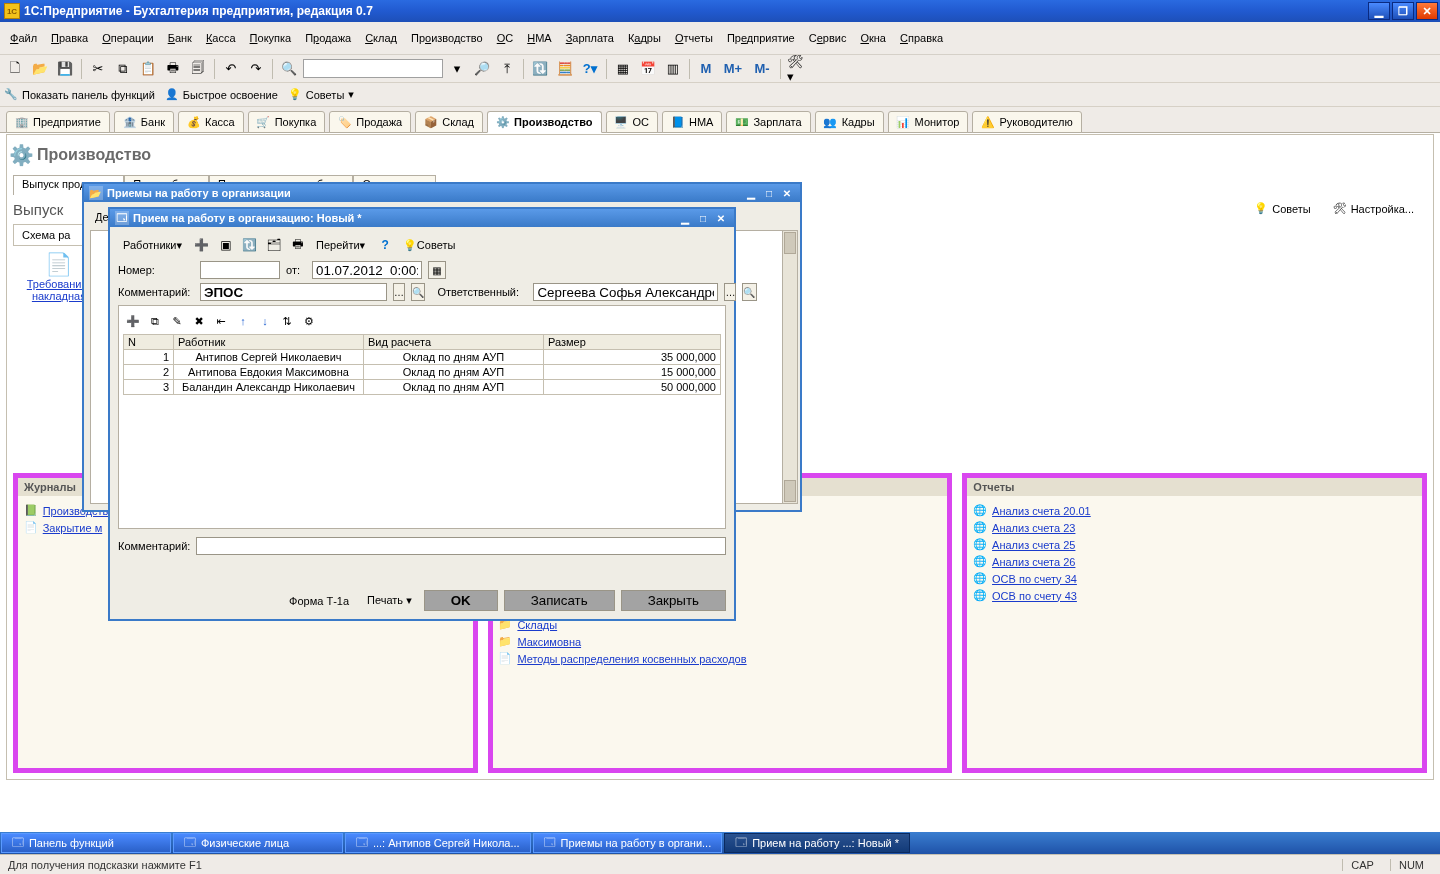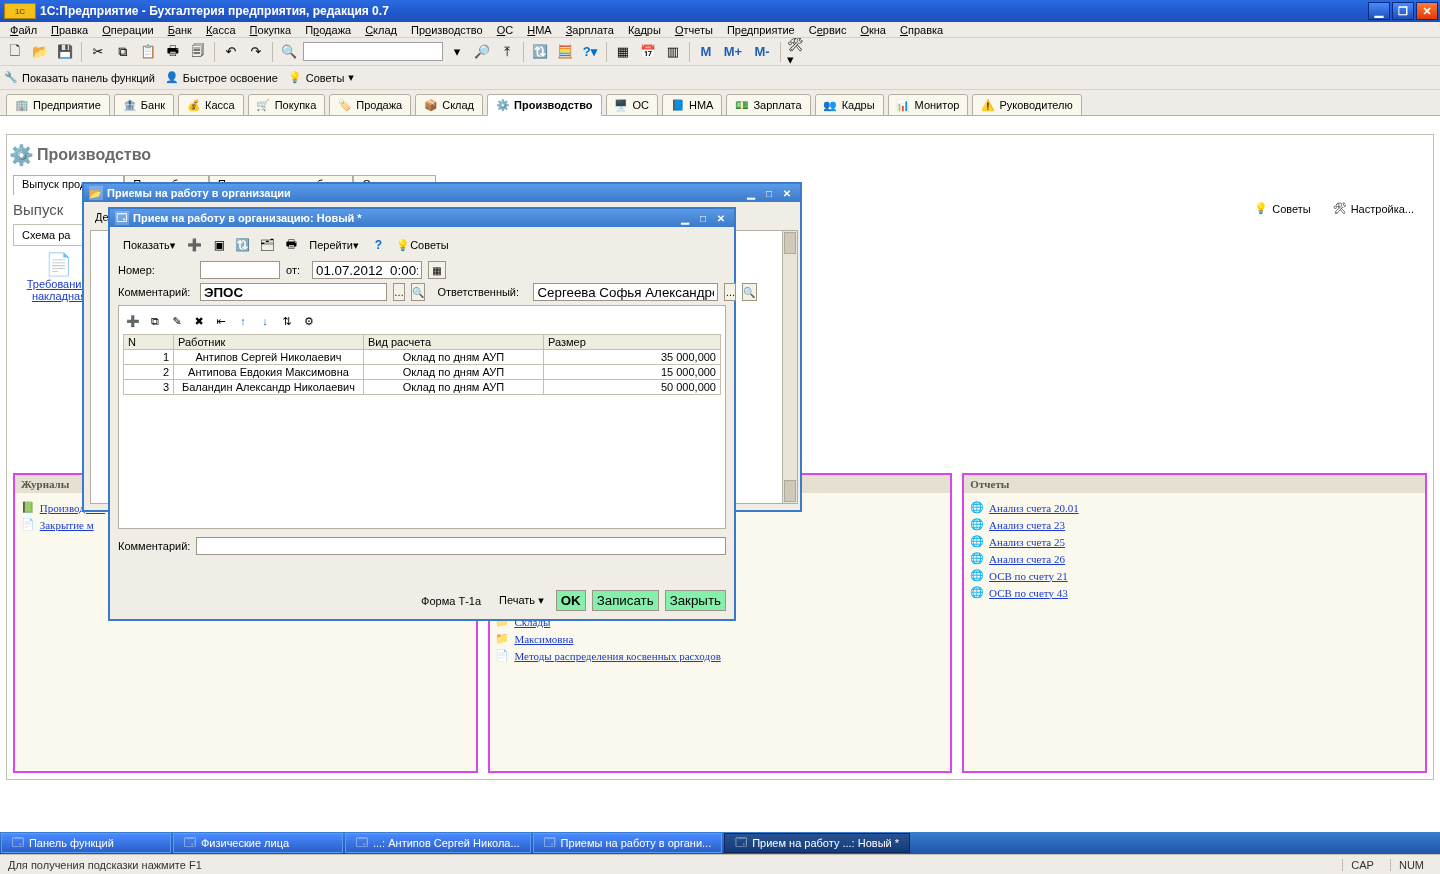--- a/index.html
+++ b/index.html
@@ -1,28 +1,28 @@
 <!DOCTYPE html>
 <html><head>
 <meta charset="utf-8">
 <style>
   * { box-sizing: border-box; -moz-box-sizing: border-box; }
   html, body { margin:0; padding:0; width:1440px; height:874px; overflow:hidden; font-family: Tahoma, Arial, sans-serif; font-size:11px; background:#fff; }
   u { text-decoration: underline; }
 
   
   .titlebar { position:relative; height:22px; background: linear-gradient(#2a6ae0,#215ad0,#1d4fb8); color:#fff; display:flex; align-items:center; padding-left:4px; font-size:12px; font-weight:bold; }
-  .titlebar .logo { width:32px; height:16px; background:#f3c21a; border:1px solid #b2800a; margin-right:4px; font-size:8px; color:#8a5a00; display:flex;align-items:center;justify-content:center;}
+  .titlebar .logo { width:16px; height:16px; background:#f3c21a; border:1px solid #b2800a; margin-right:4px; font-size:8px; color:#8a5a00; display:flex;align-items:center;justify-content:center;}
   .winbtns { position:absolute; right:2px; top:2px; display:flex; gap:2px; }
   .winbtn { width:22px; height:18px; border:1px solid #0a2a80; display:flex;align-items:center;justify-content:center; font-size:11px; color:#fff; }
   .winbtn.min, .winbtn.max { background: linear-gradient(#4a8aff,#1d4fb8); }
   .winbtn.close { background: linear-gradient(#ff7a3a,#e03a00); }
 
   
-  .menubar { height:16px; background:#efebe7; display:flex; align-items:center; padding:0 4px; gap:2px; border-bottom:1px solid #d5d0c8;}
+  .menubar { height:33px; background:#efebe7; display:flex; align-items:center; padding:0 4px; gap:2px; border-bottom:1px solid #d5d0c8;}
   .menubar > div { padding:2px 6px; color:#000; cursor:default;}
 
   
   .toolbar { height:28px; background:#efebe7; display:flex; align-items:center; padding:2px 4px; gap:3px; border-bottom:1px solid #d6d0c6;}
   .toolbtn { width:22px; height:22px; border:1px solid transparent; display:flex;align-items:center;justify-content:center; font-size:13px; background:transparent; cursor:pointer;}
   .toolsep { width:1px; height:20px; background:#c0bcb0; margin:0 2px;}
   .toolbar input[type=text]{ width:140px; height:19px; border:1px solid #a0a0a0; background:#fff; padding:0 3px;}
   .toolrow2 { height:24px; background:#efebe7; display:flex; align-items:center; padding:0 4px; gap:10px; border-bottom:1px solid #d6d0c6;}
   .toolrow2 a { color:#000; display:flex; align-items:center; gap:4px; text-decoration:none;}
 
@@ -38,21 +38,21 @@
   .page-title-bar { font-size:16px; color:#6a6a6a; font-weight:bold; display:flex; align-items:center; gap:8px;}
   .subtab-row { height:20px; display:flex; gap:0; padding-left:6px;}
   .subtab { border:1px solid #b5afa2; border-bottom:none; padding:2px 8px; background:#faf7ed; font-size:11px;}
   .subtab.active{ background:#fff;}
   .schema-label { border:1px solid #c5bfb0; margin:6px; padding:4px 8px; width:250px;}
   .schema-box { margin:2px 12px; width:80px; text-align:center;}
   .schema-box a { color:#1a3bcc; text-decoration:underline;}
 
   
   .lower-panels { position:absolute; left:6px; right:6px; bottom:6px; top:338px; display:flex; gap:10px;}
-  .panel { flex:1; background:#fbf8ee; border:2px solid #d946ef;font-family:Liberation Serif, serif;}
+  .panel { flex:1; background:#fbf8ee; border:5px solid #d946ef;}
   .panel .phdr { background:#e5e0d0; padding:3px 6px; font-weight:bold; color:#555;}
   .panel .pbody { padding:6px;}
   .linkitem { display:flex; align-items:center; gap:5px; padding:2px 0;}
   .linkitem a { color:#1a3bcc; text-decoration:underline;}
 
   
   .page-toplinks { position:absolute; right:12px; top:64px; display:flex; gap:8px;}
   .page-toplinks div{ display:flex;align-items:center;gap:4px; padding:2px 6px; border:1px solid transparent;}
 
   
@@ -91,21 +91,21 @@
   table.grid th, table.grid td { border:1px solid #c5bfb0; padding:1px 4px; font-size:11px; text-align:center; background:#fff;}
   table.grid th { background:#efece0; text-align:left; font-weight:normal;}
   table.grid td.num { text-align:right;}
   table.grid td.idx { text-align:right;}
 
   .commentrow { display:flex; align-items:center; gap:6px; margin-top:8px;}
   .commentrow input{ flex:1;}
 
   .btnrow { position:absolute; right:8px; bottom:8px; display:flex; gap:6px; align-items:center;}
   .btnrow .link{ padding:2px 6px; cursor:pointer;}
-  .btn { border:1px solid #9a9587; background:#86efac; padding:2px 4px; cursor:pointer;}
+  .btn { border:1px solid #9a9587; background:#a3a3a3; padding:2px 26px; cursor:pointer;}
   .btn.primary{font-weight:bold;}
 
   
   .taskbar-bg { position:absolute; left:0; right:0; bottom:20px; height:22px; background: linear-gradient(#3a7ed0,#1f52a8); display:flex; align-items:center; gap:2px; padding:1px;}
   .taskitem { height:20px; padding:0 10px; display:flex; align-items:center; gap:5px; color:#fff; font-size:11px; min-width:170px; background: linear-gradient(#4a8aff,#2a60c8); border:1px solid #5a9aff;}
   .taskitem.active{ background: linear-gradient(#2a5290,#123a78); border:1px solid #0a2a60;}
   .statusbar { position:absolute; left:0; right:0; bottom:0; height:20px; background:#efebe7; border-top:1px solid #c5c0b2; display:flex; align-items:center; padding:0 8px; font-size:11px; color:#333;}
   .statusbar .right{margin-left:auto;display:flex;gap:8px;text-align:right;}
   .statusbar .right span{border-left:1px solid #c0bcb0;padding:0 8px;}
 
@@ -323,21 +323,21 @@
           <div class="linkitem">
             <span>🌐</span>
             <a href="#">Анализ счета 25</a>
           </div>
           <div class="linkitem">
             <span>🌐</span>
             <a href="#">Анализ счета 26</a>
           </div>
           <div class="linkitem">
             <span>🌐</span>
-            <a href="#">ОСВ по счету 21</a>
+            <a href="#">ОСВ по счету 34</a>
           </div>
           <div class="linkitem">
             <span>🌐</span>
             <a href="#">ОСВ по счету 43</a>
           </div>
         </div>
     </div>
   </div>
 </div>
 
@@ -364,21 +364,21 @@
   <div class="mtitle">
     <span class="ticon">🗔</span>
     <span>Прием на работу в организацию: Новый *</span>
     <span class="spacer"></span>
     <span class="mbtn">▁</span>
     <span class="mbtn">□</span>
     <span class="mbtn">✕</span>
   </div>
   <div class="mbody">
     <div class="tbar">
-      <div class="ddl"><span>Показать</span> ▾</div>
+      <div class="ddl"><span>Работники</span> ▾</div>
       <div class="tb">➕</div>
       <div class="tb">▣</div>
       <div class="tb">🔃</div>
       <div class="tb">🗂</div>
       <div class="tb">🖶</div>
       <div class="ddl"><span>Перейти</span> ▾</div>
       <div class="tb" style="color:#0070d0;font-weight:bold">?</div>
       <div class="ddl">
           <span>💡</span>
           <span>Советы</span>

